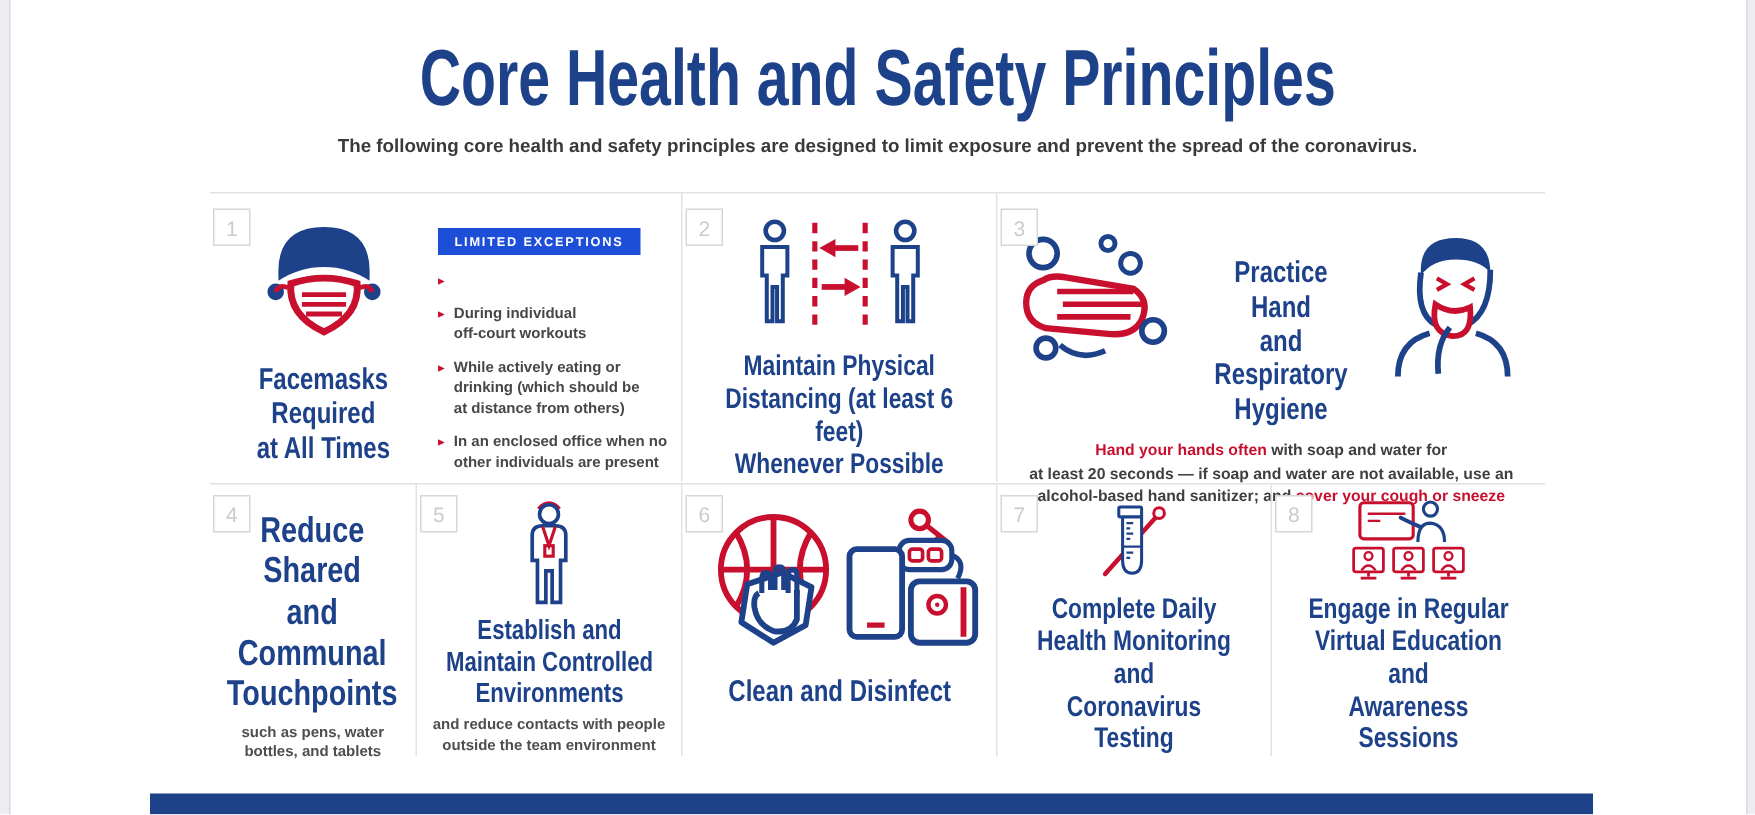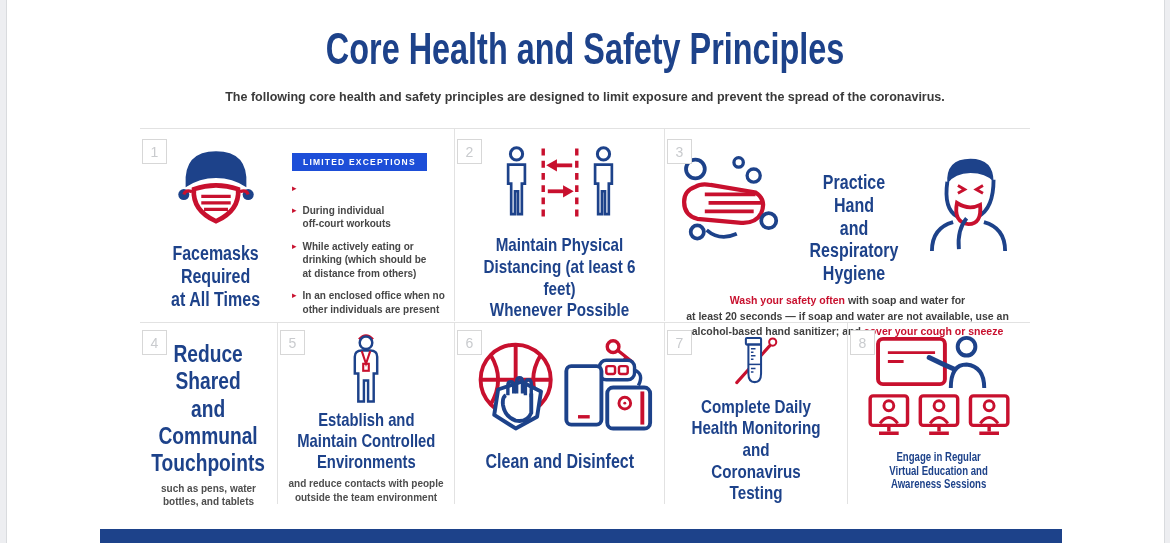--- a/index.html
+++ b/index.html
@@ -3,21 +3,21 @@
 <meta charset="utf-8">
 <style>
   html,body{margin:0;padding:0;background:#fff;}
   #stage{position:relative;width:1170px;height:543px;background:#fff;overflow:hidden;
          font-family:"Liberation Sans",sans-serif;}
   .edge{position:absolute;top:0;height:543px;background:#edeef1;}
   .edge.left{left:0;width:6px;border-right:1px solid #d9dbde;}
   .edge.right{right:0;width:5px;border-left:1px solid #d9dbde;}
 
   .title-wrap{position:absolute;left:0;top:24px;width:1170px;text-align:center;}
-  h1{margin:0;font-size:45px;font-weight:bold;color:#1d428a;line-height:1.1;letter-spacing:0;text-decoration:underline;}
+  h1{margin:0;font-size:53px;font-weight:bold;color:#1d428a;line-height:1.1;letter-spacing:0;text-decoration:underline;}
   .cond{display:inline-block;transform:scaleX(0.72);transform-origin:50% 50%;white-space:pre-line;}
   .cond2{display:inline-block;transform:scaleX(0.8);transform-origin:50% 0;white-space:pre-line;}
   .subtitle{position:absolute;left:0;top:90px;width:1170px;text-align:center;
             font-size:12.5px;font-weight:bold;color:#3a3a3a;}
 
   .gridline{position:absolute;background:#e2e2e2;}
   .cell{position:absolute;box-sizing:border-box;}
   .vline{border-right:1px solid #e2e2e2;}
   .num{position:absolute;left:2px;top:10px;width:23px;height:23px;border:1px solid #d7d7d7;
        background:#fff;color:#c9cbce;font-size:14px;display:flex;align-items:center;
@@ -153,21 +153,21 @@
 Hygiene</span>
       </div>
       <svg width="102" height="104" viewBox="0 0 105 108" style="margin-top:6px">
         <path d="M30 36 Q28 10 54 10 Q78 10 78 34 Q70 25 54 25 Q38 25 30 36 Z" fill="#1d428a"></path>
         <path d="M30 34 Q26 62 40 70 Q50 76 62 70 Q78 62 78 32" stroke="#1d428a" stroke-width="4" fill="none"></path>
         <path d="M41 38 L48 42 L41 46 M67 38 L60 42 L67 46" stroke="#c8102e" stroke-width="3" fill="none"></path>
         <path d="M40 56 Q36 76 52 78 Q66 78 64 58 Q52 64 40 56 Z" fill="#fff" stroke="#c8102e" stroke-width="4"></path>
         <path d="M14 106 Q14 82 36 76 M90 106 Q90 82 68 76 M42 104 Q40 84 50 72" stroke="#1d428a" stroke-width="4" fill="none"></path>
       </svg>
     </div>
-    <p class="note" style="margin:8px 6px 0 6px;"><span class="red">Wash your safety often</span><span> with soap and water for
+    <p class="note" style="margin:8px 6px 0 6px;"><span class="red">Hand your hands often</span><span> with soap and water for
 at least 20 seconds — if soap and water are not available, use an
 alcohol-based hand sanitizer; and </span><span class="red">cover your cough or sneeze</span></p>
   </div>
 
   <div class="cell vline col row2" style="left:140px;top:323px;width:138px;height:181px;">
     <div class="num">4</div>
     <svg width="96" height="80" viewBox="0 0 110 92" style="margin-top:13px">
       <path d="M96 10 L64 46" stroke="#c8102e" stroke-width="7" stroke-linecap="round"></path>
       <path d="M64 46 L56 58 L69 52 Z" fill="#c8102e"></path>
       <path d="M80 22 L88 30 M72 30 L80 38" stroke="#c8102e" stroke-width="3"></path>
@@ -274,21 +274,21 @@
         <rect x="57" y="66" width="38" height="30" rx="3" stroke-width="3.5" fill="#fff"></rect>
         <circle cx="76" cy="76" r="5" stroke-width="3"></circle>
         <path d="M67 94 Q76 82 85 94" stroke-width="3"></path>
         <path d="M76 96 V102 M66 104 H86" stroke-width="3.5"></path>
         <rect x="108" y="66" width="38" height="30" rx="3" stroke-width="3.5" fill="#fff"></rect>
         <circle cx="127" cy="76" r="5" stroke-width="3"></circle>
         <path d="M118 94 Q127 82 136 94" stroke-width="3"></path>
         <path d="M127 96 V102 M117 104 H137" stroke-width="3.5"></path>
       </g>
     </svg>
-    <div class="cell-title" style="font-size:12px;margin-top:2px;">
+    <div class="cell-title" style="font-size:19px;margin-top:2px;">
       <span class="cond2">Engage in Regular
 Virtual Education and
 Awareness Sessions</span>
     </div>
   </div>
 
   <div class="footer-bar"></div>
 </div>
 
 </body></html>

